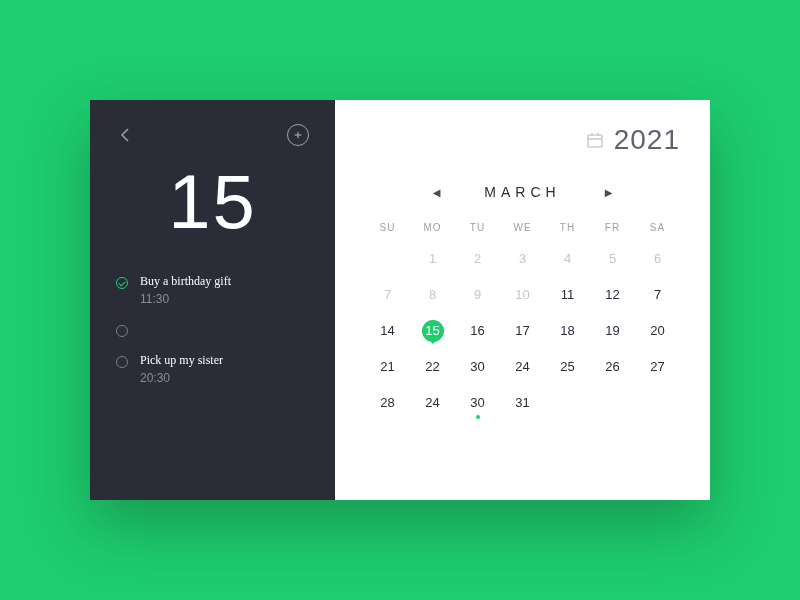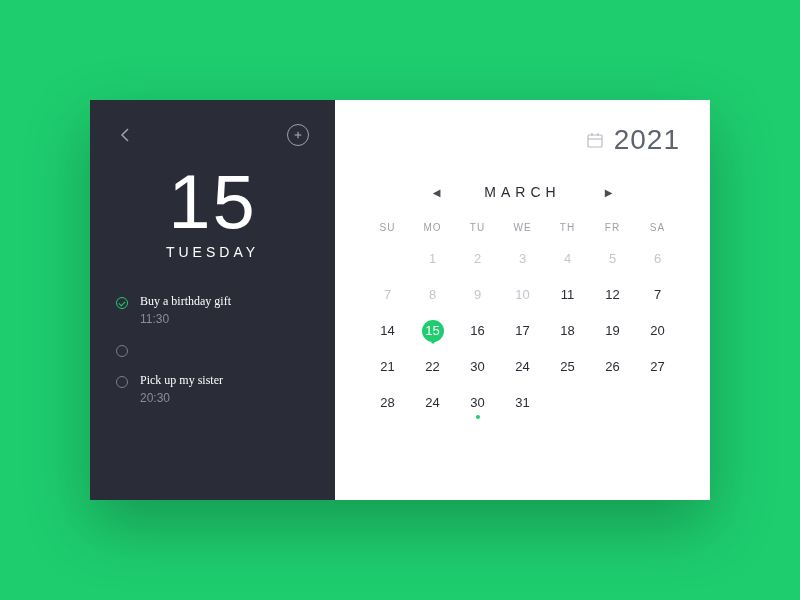--- a/index.html
+++ b/index.html
@@ -106,21 +106,20 @@
       <div class="add-btn">
         <svg viewBox="0 0 12 12" width="10" height="10">
             <line x1="6" y1="2" x2="6" y2="10"></line>
             <line x1="2" y1="6" x2="10" y2="6"></line>
           </svg>
       </div>
     </div>
 
     <div class="big-date">
       <div class="big-num">15</div>
-      <div class="weekday">TUESDAY</div>
     </div>
 
     <div class="tasks" id="tasks">
         <div class="task">
           <div class="task-mark done"></div>
           <div class="task-body">
             <div class="task-title">Buy a birthday gift</div>
             <div class="task-time">11:30</div>
           </div>
         </div>

